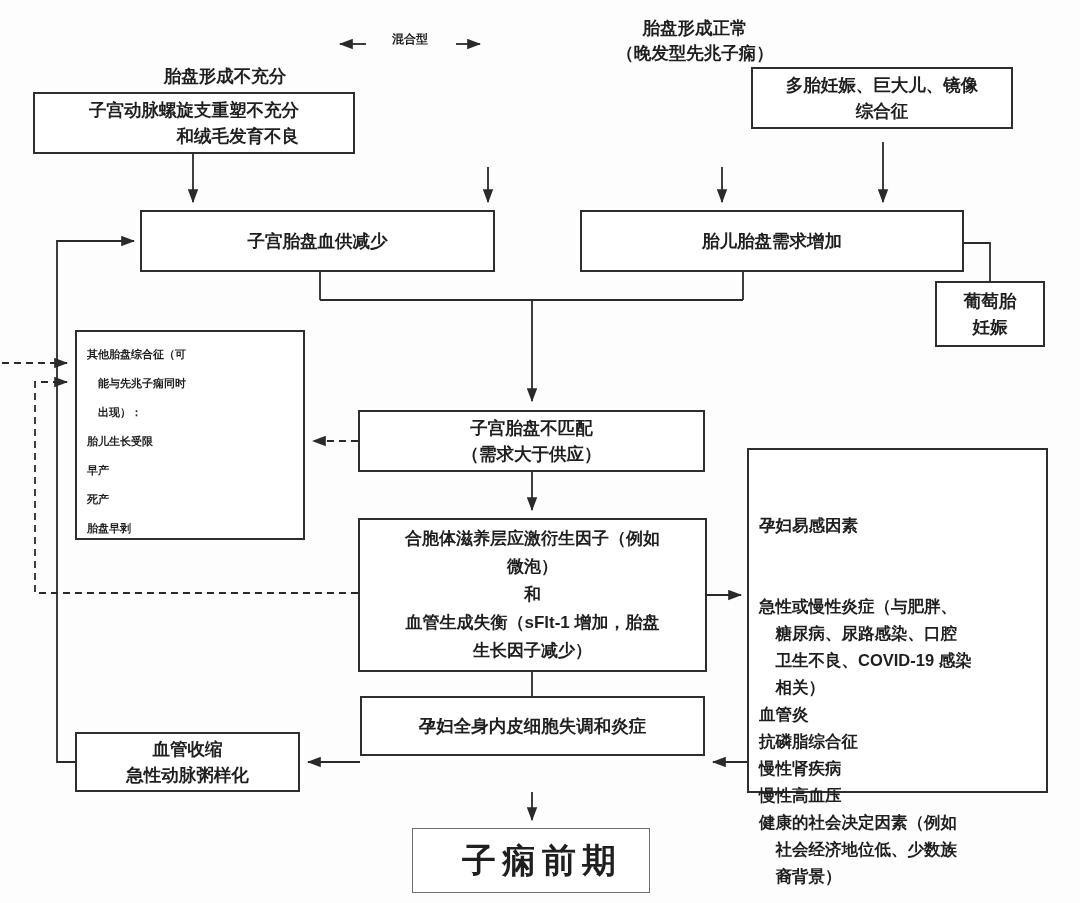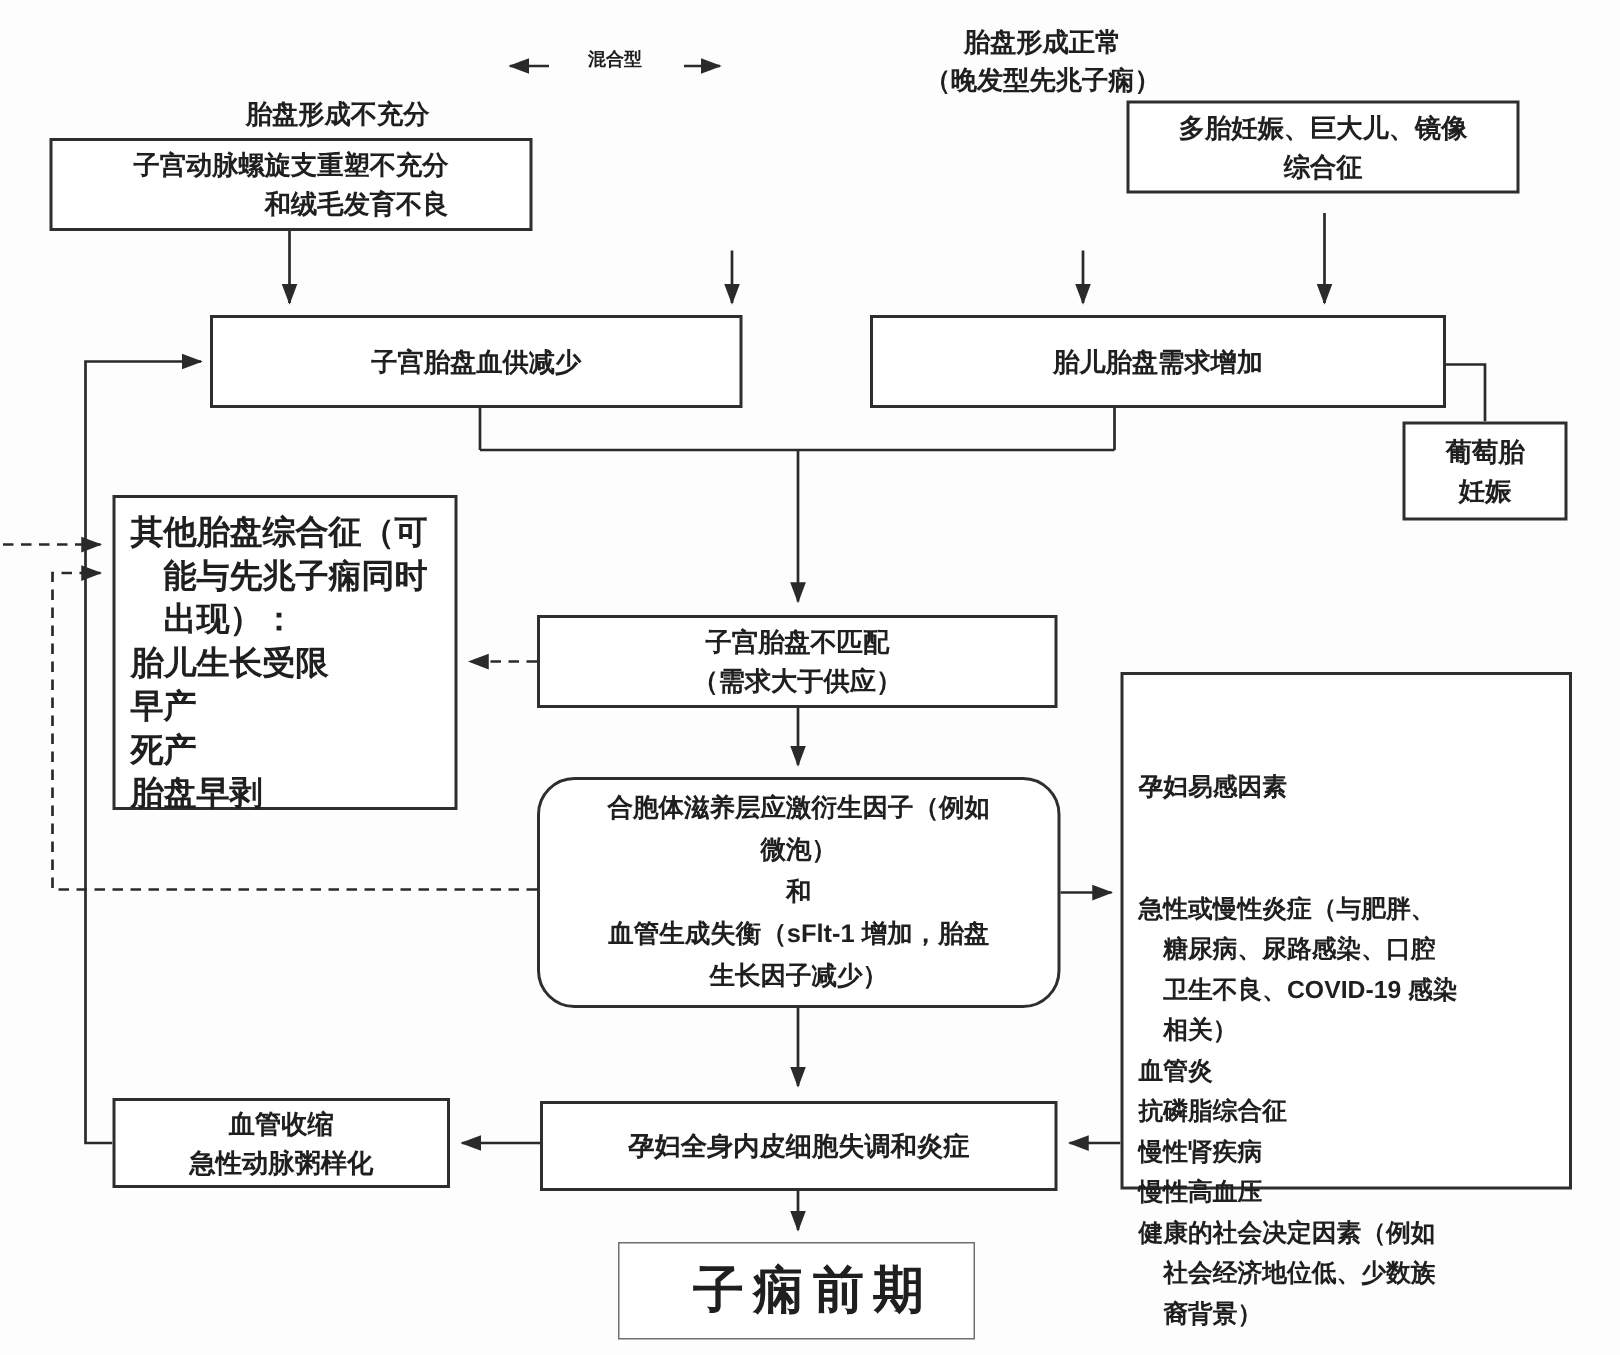--- a/index.html
+++ b/index.html
@@ -15,28 +15,28 @@
   .node{
     position:absolute;z-index:2;box-sizing:border-box;
     border:2px solid #2e2e2e;background:#fff;
     display:flex;align-items:center;justify-content:center;
     text-align:center;white-space:pre-wrap;
     font-size:17.5px;line-height:1.5;font-weight:600;
     padding:2px 6px;
   }
   .node.blocky{
     display:block;text-align:left;align-items:flex-start;
-    padding:8px 10px;line-height:29px;font-size:22px;
+    padding:8px 10px;line-height:29px;font-size:11px;
   }
   .hdr{
     position:absolute;z-index:2;font-weight:bold;text-align:center;
     white-space:pre-line;font-size:17.5px;line-height:1.45;
   }
   #box-other{border-width:2.5px;}
-  #box-stress{font-weight:700;font-size:17px;line-height:28px;border-radius:25px;}
+  #box-stress{font-weight:700;font-size:17px;line-height:28px;}
   #box-suscept{line-height:27px;font-size:16.5px;}
   #box-suscept .ttl{font-weight:700;}
   #box-pre{
     border:1.5px solid #6f6f6f;font-size:34px;font-weight:bold;
     letter-spacing:6px;font-family:"Liberation Serif","DejaVu Serif",serif;
   }
 </style>
 </head>
 <body>
 
@@ -121,20 +121,20 @@
 　相关）
 血管炎
 抗磷脂综合征
 慢性肾疾病
 慢性高血压
 健康的社会决定因素（例如
 　社会经济地位低、少数族
 　裔背景）</div>
   </div>
 
-  <div class="node" id="box-endo" style="left:360px;top:734px;width:345px;height:60px;">孕妇全身内皮细胞失调和炎症</div>
+  <div class="node" id="box-endo" style="left:360px;top:696px;width:345px;height:60px;">孕妇全身内皮细胞失调和炎症</div>
 
   <div class="node" id="box-vaso" style="left:75px;top:732px;width:225px;height:60px;">血管收缩
 急性动脉粥样化</div>
 
   <div class="node" id="box-pre" style="left:412px;top:828px;width:238px;height:65px;padding-left:28px;">子痫前期</div>
 
 </div>
 
 </body></html>

